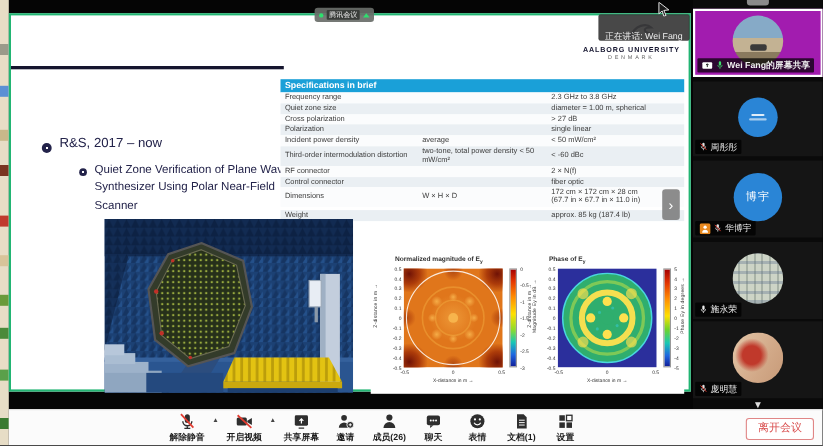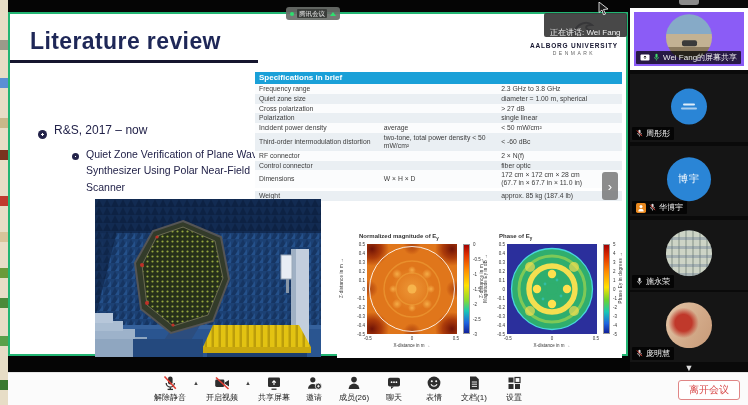--- a/index.html
+++ b/index.html
@@ -60,40 +60,40 @@
   #pill .dot{width:4px;height:4px;border-radius:50%;background:#2ee06e;}
   #pill .txt{background:#3a3d3a;color:#eee;font-size:6.5px;line-height:9px;padding:0 2px;border-radius:1px;}
   #pill .tri{width:0;height:0;border-left:3px solid transparent;border-right:3px solid transparent;border-bottom:4px solid #2ee06e;}
   #speaktip{position:absolute;left:544px;top:13px;height:15px;line-height:15px;background:rgba(58,58,58,.93);color:#eee;font-size:8px;padding:12px 6px;border-radius:2px;z-index:10;}
   #cursor{position:absolute;left:598px;top:2px;z-index:11;}
 
   
   #sidebar{position:absolute;left:630px;top:0;width:118px;height:372px;background:#0a0a0a;}
   #handle{position:absolute;left:50%;transform:translateX(-50%);top:0;width:20px;height:5px;background:#8a8a8a;border-radius:0 0 3px 3px;}
   .tile{position:absolute;left:0;width:118px;background:#151515;}
-  .tile.active{border:4px solid #ffffff;background:#8b5cf6;}
+  .tile.active{border:2px solid #ffffff;background:#a21caf;font-weight:bold;}
   .avatar{position:absolute;left:50%;top:50%;transform:translate(-50%,-54%);border-radius:50%;overflow:hidden;}
   .av-beach{width:46px;height:46px;background:linear-gradient(180deg,#86aac7 0 44%,#c3b293 44% 72%,#8a7a5e 72%);}
   .av-beach::after{content:"";position:absolute;left:16px;top:26px;width:15px;height:6px;background:#3a3a3a;border-radius:2px;}
   .av-blue-sm{width:36px;height:36px;background:#2a85d6;display:flex;flex-direction:column;align-items:center;justify-content:center;gap:2px;}
   .av-blue-sm i{display:block;width:12px;height:2.5px;background:rgba(255,255,255,.85);border-radius:1px;}
   .av-blue-sm i+i{width:16px;height:2px;opacity:.7;}
   .av-blue{width:44px;height:44px;background:#2a85d6;color:#fff;font-size:10px;display:flex;align-items:center;justify-content:center;letter-spacing:1px;}
   .av-blinds{width:46px;height:46px;background:repeating-linear-gradient(90deg,#cdd4c6 0 5px,#a8b2a6 5px 7px),#cdd4c6;position:relative;}
   .av-blinds::after{content:"";position:absolute;inset:0;background:repeating-linear-gradient(0deg,rgba(90,110,140,.35) 0 3px,rgba(255,255,255,0) 3px 9px);}
   .av-warm{width:46px;height:46px;background:radial-gradient(circle at 38% 45%,#c0392b 0 22%,rgba(192,57,43,0) 40%),linear-gradient(120deg,#e3c6a8,#d2a988 60%,#c79a78);}
   .nametag{position:absolute;left:2px;bottom:2px;height:13px;background:rgba(0,0,0,.72);display:flex;align-items:center;gap:3px;padding:0 4px;color:#eee;font-size:8px;border-radius:1px;white-space:nowrap;}
   #sb-arrow{position:absolute;left:0;top:363px;width:118px;text-align:center;color:#ddd;font-size:9px;}
 
   
   #toolbar{position:absolute;left:8px;top:372px;width:740px;height:33px;background:#fbfbfb;border-top:1px solid #e6e6e6;}
   #tbgroup{position:absolute;left:143px;top:2px;display:flex;align-items:flex-start;gap:2px;}
   .tbtn{display:flex;flex-direction:column;align-items:center;min-width:38px;padding:0 2px;}
   .tbtn svg{display:block;}
-  .tbtn .lab{font-size:8px;color:#1c1c1c;margin-top:1px;white-space:nowrap;}
+  .tbtn .lab{font-size:8px;color:#1c1c1c;margin-top:1px;white-space:nowrap;font-weight:bold;}
   .uparr{width:10px;margin-top:5px;font-size:6px;color:#444;text-align:center;}
   #leave{position:absolute;right:8px;top:7px;height:20px;padding:0 10px;background:#fff;border:1px solid #e08686;border-radius:3px;color:#d84b4b;font-size:10px;line-height:18px;}
 </style>
 </head>
 <body>
 
 <div id="app">
 
   <div id="strip">
     <div class="stripicon" style="top:40px;background:#9a9a8a"></div>
@@ -102,21 +102,20 @@
     <div class="stripicon" style="top:150px;background:#7a3420"></div>
     <div class="stripicon" style="top:196px;background:#c03a2e"></div>
     <div class="stripicon" style="top:232px;background:#d8c49a"></div>
     <div class="stripicon" style="top:268px;background:#6a9a3a"></div>
     <div class="stripicon" style="top:298px;background:#4a8a3a"></div>
     <div class="stripicon" style="top:336px;background:#5aa04a"></div>
     <div class="stripicon" style="top:380px;background:#3a7a30"></div>
   </div>
 
   <div id="screen">
-    <div id="slide-title">Literature review</div>
     <div id="title-underline"></div>
 
     <svg id="swan" width="26" height="20" viewBox="0 0 26 20">
       <path d="M3 16 C7 4 18 3 22 7 C15 7 13 11 23 13" stroke="#14142e" stroke-width="2" fill="none"></path>
     </svg>
     <div id="aau">
       <div class="l1">AALBORG UNIVERSITY</div>
       <div class="l2">DENMARK</div>
     </div>
 

